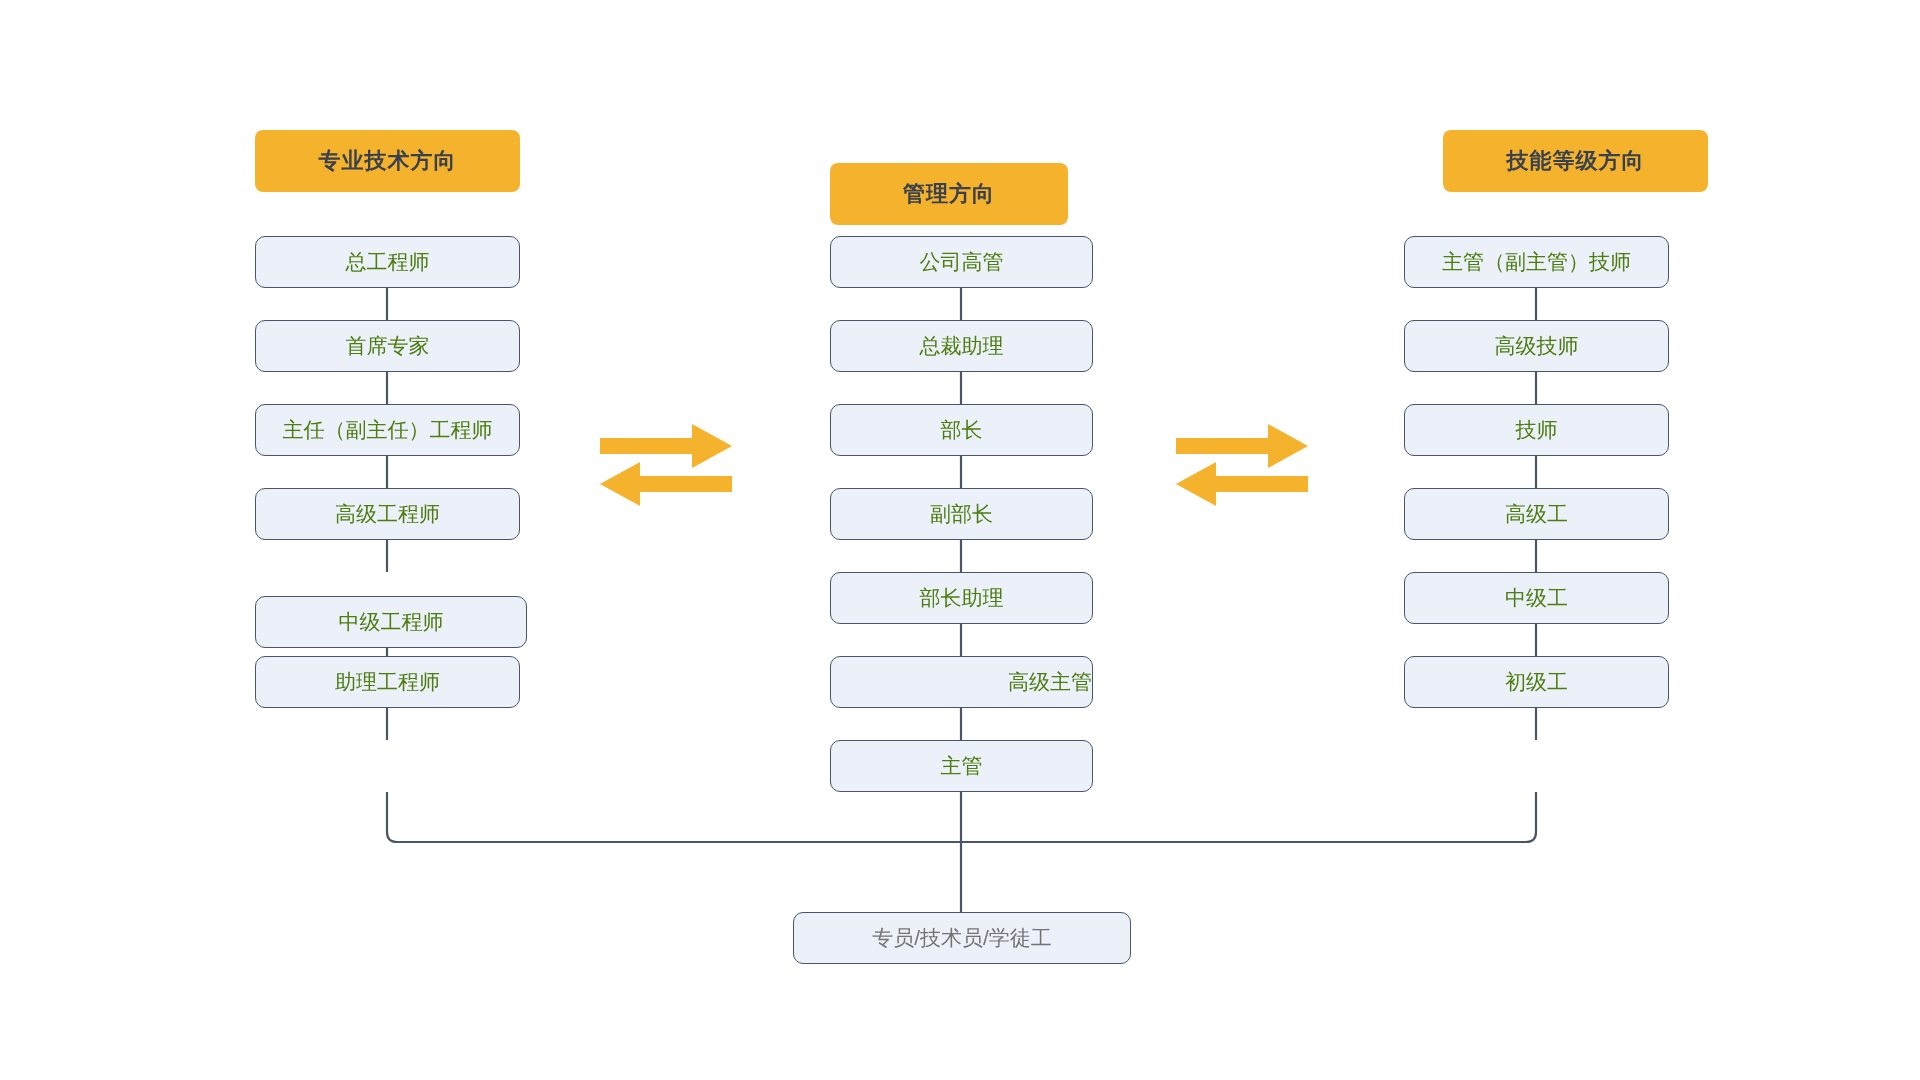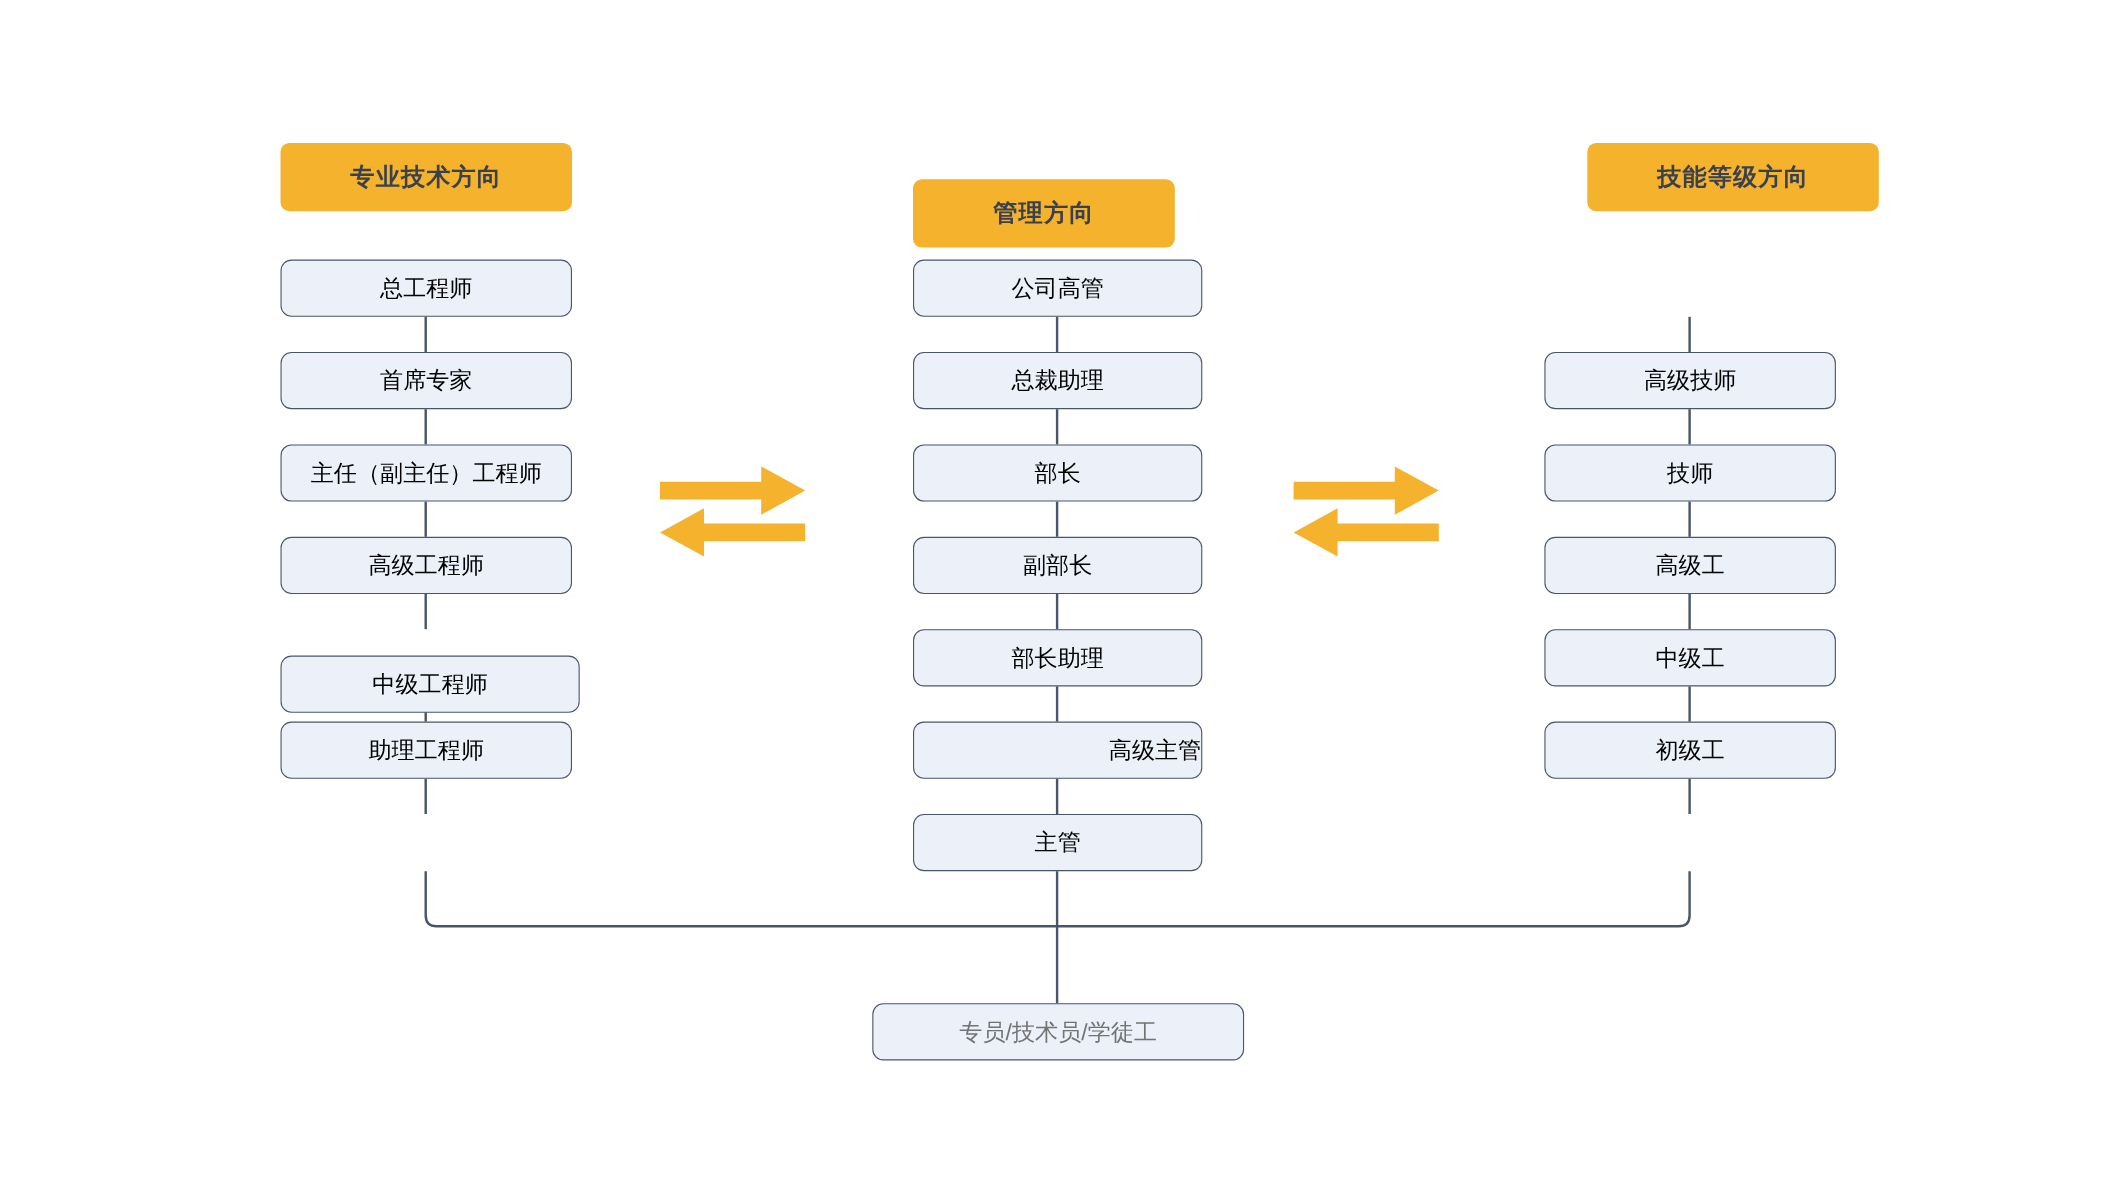--- a/index.html
+++ b/index.html
@@ -49,21 +49,21 @@
     box-sizing: border-box;
   }
 
   
   .node {
     position: absolute;
     height: 52px;
     border: 1.6px solid #4A5568;
     border-radius: 10px;
     background: #EBF0F9;
-    color: #000000;
+    color: #4d7c0f;
     font-size: 21px;
     display: flex;
     align-items: center;
     justify-content: center;
     box-sizing: border-box;
     white-space: nowrap;
   }
 
   .node.bottom-node {
     color: #737373;
@@ -158,20 +158,23 @@
   <div class="node" style="left:830px; top:572px; width:263px;">
     <span>部长助理</span>
   </div>
   <div class="node" style="left:830px; top:656px; width:263px;justify-content:flex-end;">
     <span>高级主管</span>
   </div>
   <div class="node" style="left:830px; top:740px; width:263px;">
     <span>主管</span>
   </div>
 
+  <div class="node" style="left:1404px; top:236px; width:265px;">
+    <span>主管（副主管）技师</span>
+  </div>
   <div class="node" style="left:1404px; top:320px; width:265px;">
     <span>高级技师</span>
   </div>
   <div class="node" style="left:1404px; top:404px; width:265px;">
     <span>技师</span>
   </div>
   <div class="node" style="left:1404px; top:488px; width:265px;">
     <span>高级工</span>
   </div>
   <div class="node" style="left:1404px; top:572px; width:265px;text-align:right;">

